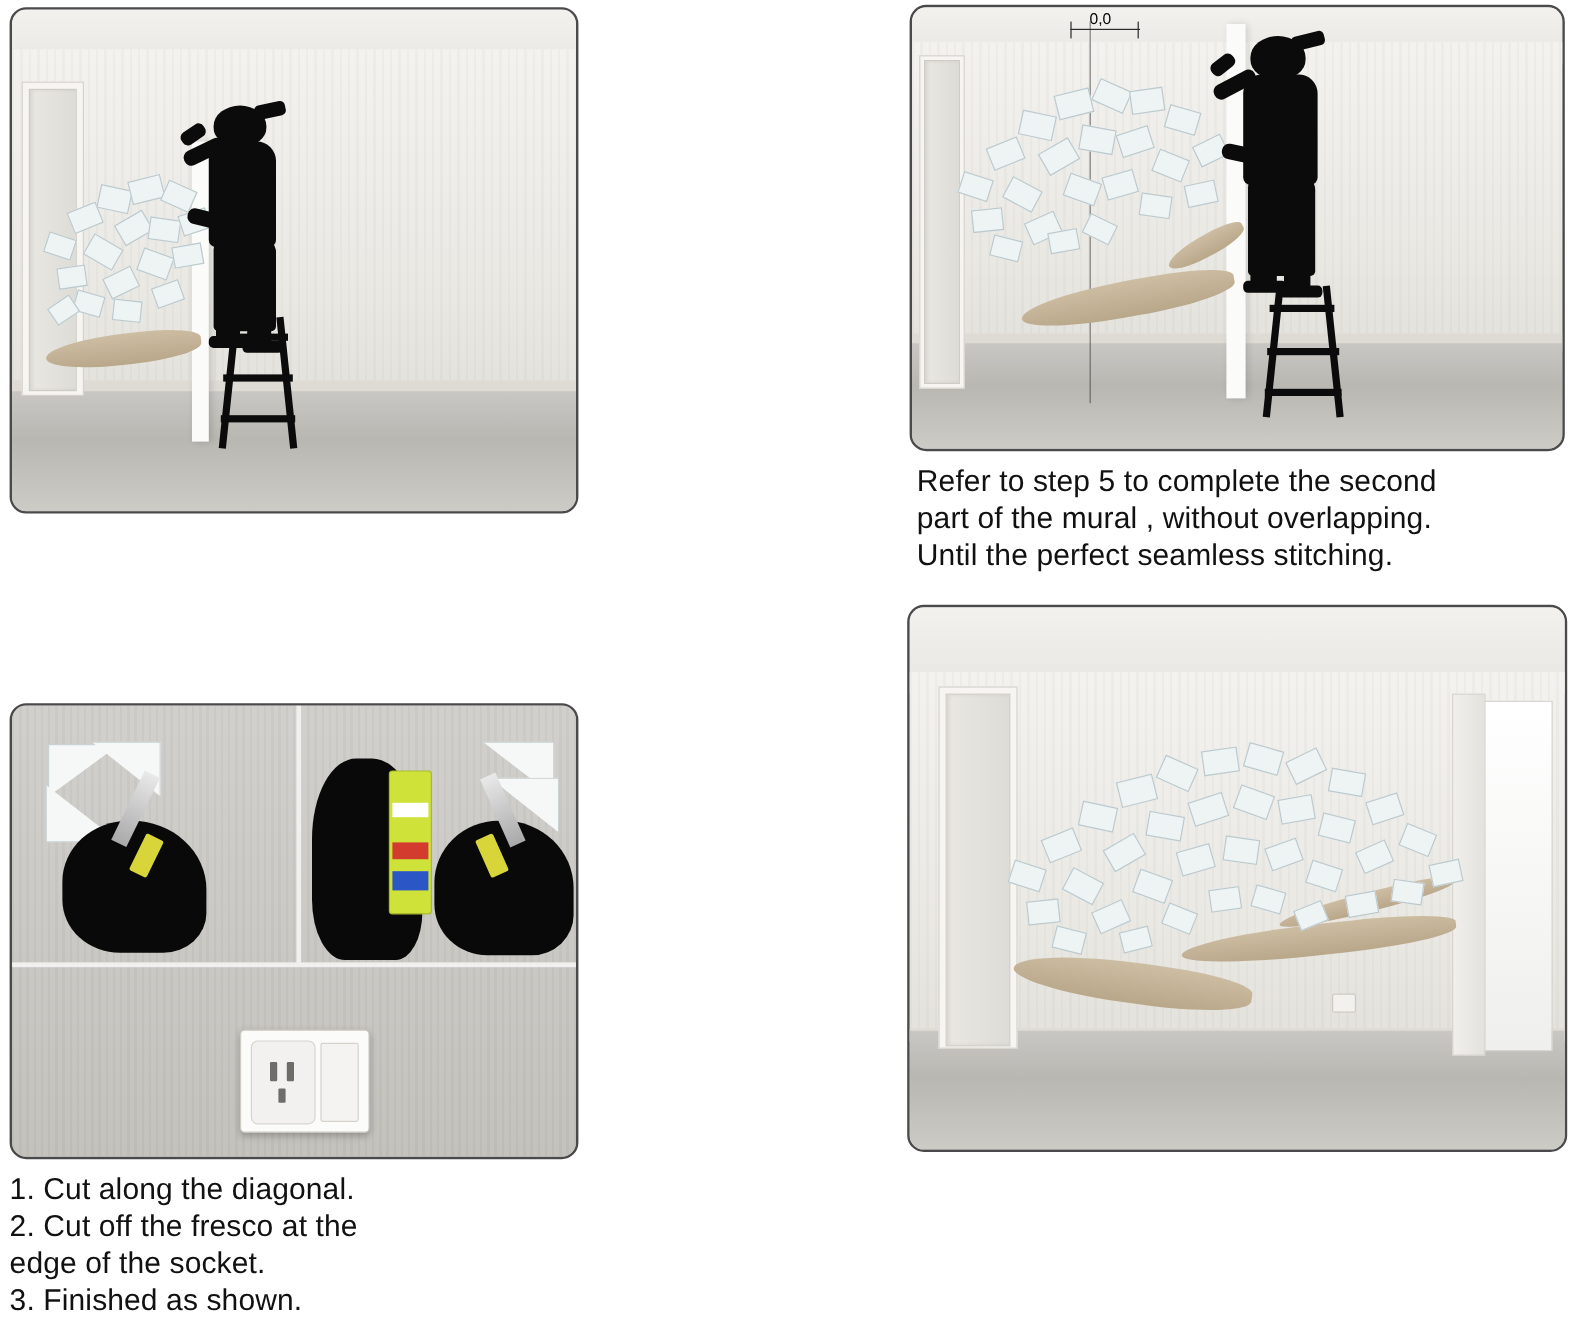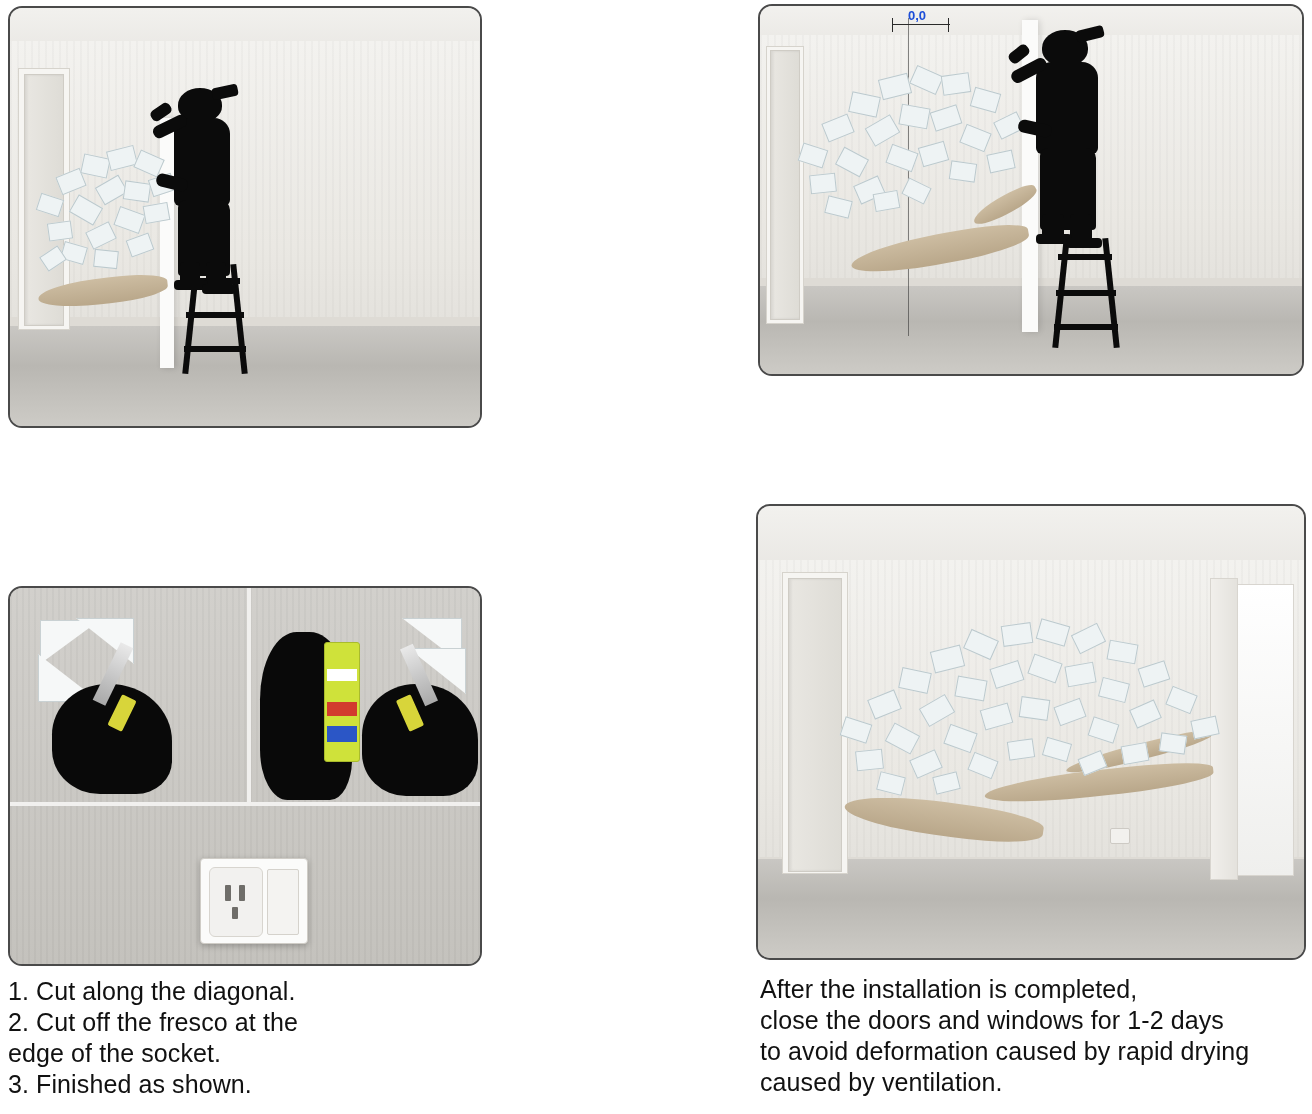--- a/index.html
+++ b/index.html
@@ -135,21 +135,21 @@
   #p3-cap{left:764px;top:386px;width:540px;}
 
   
   #p4{left:756px;top:504px;}
   #p4 .frame{width:546px;height:452px;}
   #p4-cap{left:760px;top:974px;width:545px;}
 
   .measure{position:absolute;}
   .measure .line{position:absolute;background:#2a2a2a;}
   .measure .lbl{
-    position:absolute;font-size:13px;color:#1d4ed8;font-family:"Liberation Sans",sans-serif;font-weight:bold;
+    position:absolute;font-size:13px;color:#000000;font-family:"Liberation Sans",sans-serif;
   }
   .seamline{position:absolute;background:rgba(40,40,40,.55);width:1px;}
   .white-strip{position:absolute;background:#fbfbfa;}
 </style>
 </head>
 <body>
 
 <div class="sheet">
 
   <div class="panel" id="p1">
@@ -324,20 +324,23 @@
           <div class="sil" style="left:10px;top:98px;width:34px;height:13px;border-radius:6px;transform:rotate(12deg);"></div>
           <div class="sil" style="left:32px;top:124px;width:56px;height:82px;border-radius:8px 10px 4px 4px;"></div>
           <div class="sil" style="left:34px;top:190px;width:22px;height:26px;border-radius:4px;"></div>
           <div class="sil" style="left:62px;top:190px;width:22px;height:28px;border-radius:4px;"></div>
           <div class="sil" style="left:28px;top:210px;width:36px;height:10px;border-radius:4px;"></div>
           <div class="sil" style="left:58px;top:214px;width:36px;height:10px;border-radius:4px;"></div>
         </div>
       </div>
     </div>
   </div>
+  <div class="panel caption" id="p3-cap">Refer to step 5 to complete the second
+part of the mural ,   without overlapping.
+Until the perfect seamless stitching.</div>
 
   <div class="panel" id="p4">
     <div class="frame">
       <div class="room">
         <div class="ceiling" style="height:16%;"></div>
         <div class="wall textured" style="top:12%;bottom:20%;"></div>
         <div class="baseboard" style="bottom:20%;height:2.4%;"></div>
         <div class="floor" style="height:22%;"></div>
 
         <div class="doorjamb" style="left:24px;top:66px;width:64px;height:300px;"></div>
@@ -389,18 +392,14 @@
             <div class="leaf" style="left:100px;top:180px;width:23px;height:16px;transform:rotate(-14deg);"></div>
             <div class="leaf" style="left:136px;top:162px;width:24px;height:17px;transform:rotate(22deg);"></div>
             <div class="leaf" style="left:174px;top:146px;width:24px;height:17px;transform:rotate(-8deg);"></div>
             <div class="leaf" style="left:210px;top:146px;width:24px;height:17px;transform:rotate(16deg);"></div>
             <div class="leaf" style="left:246px;top:160px;width:23px;height:16px;transform:rotate(-22deg);"></div>
           </div>
         </div>
       </div>
     </div>
   </div>
-  <div class="panel caption" id="p4-cap">After the installation is completed,
-close the doors and windows for 1-2 days
-to avoid deformation caused by rapid drying
-caused by ventilation.</div>
 
 </div>
 
 </body></html>

